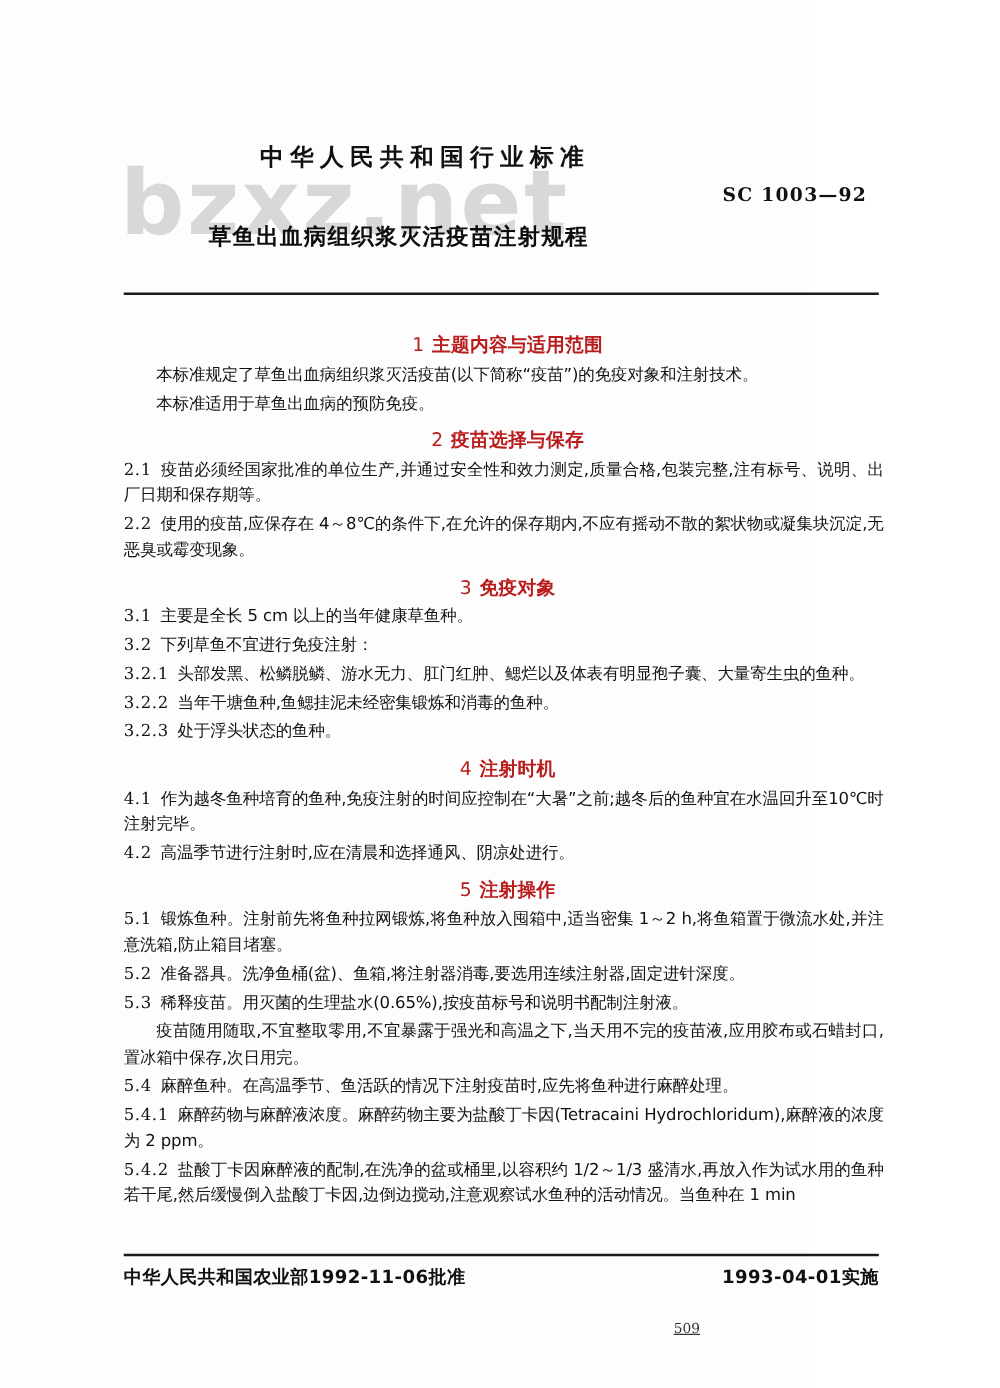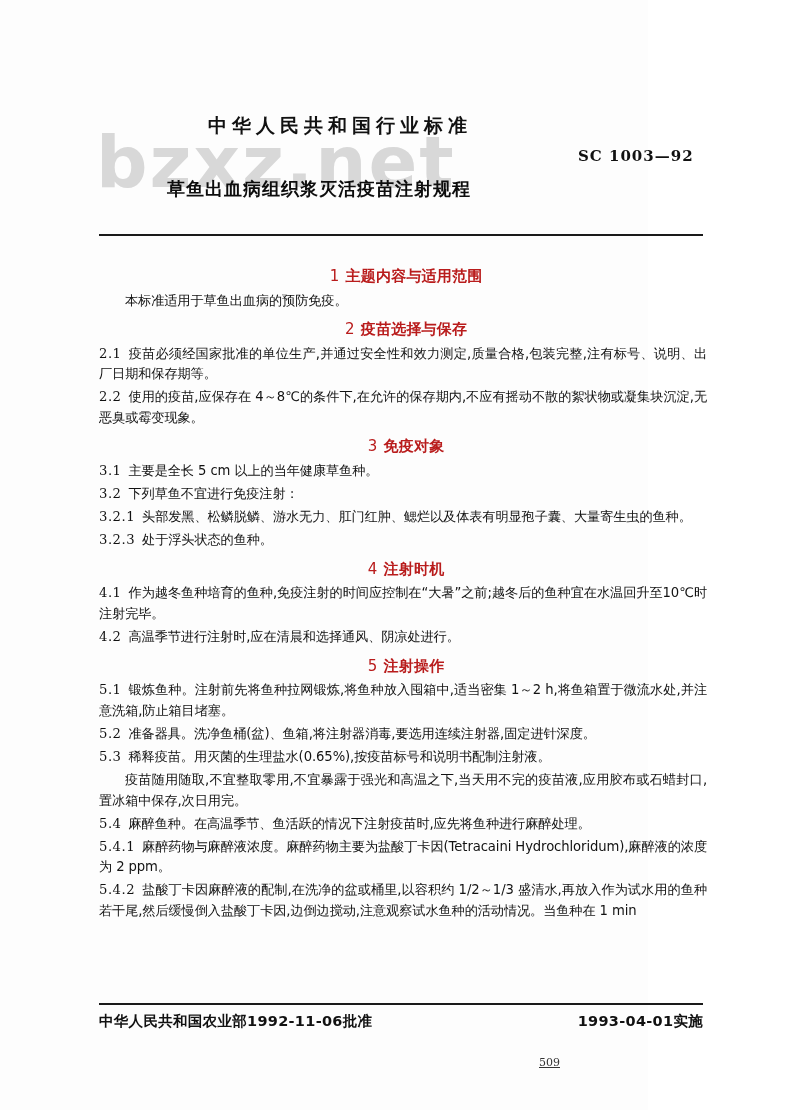--- a/index.html
+++ b/index.html
@@ -174,28 +174,30 @@
   <div class="header">
     <div class="std-org">中华人民共和国行业标准</div>
     <div class="std-code">SC 1003—92</div>
     <div class="doc-title">草鱼出血病组织浆灭活疫苗注射规程</div>
   </div>
 
   <div class="rule-top"></div>
 
   <div class="content" id="content-root">
       <div class="sec-head"><span class="num">1</span><span>主题内容与适用范围</span></div>
+      <div class="para indent"><span>本标准规定了草鱼出血病组织浆灭活疫苗(以下简称“疫苗”)的免疫对象和注射技术。</span></div>
       <div class="para indent"><span>本标准适用于草鱼出血病的预防免疫。</span></div>
       <div class="sec-head"><span class="num">2</span><span>疫苗选择与保存</span></div>
       <div class="para"><span class="num">2.1</span><span>疫苗必须经国家批准的单位生产,并通过安全性和效力测定,质量合格,包装完整,注有标号、说明、出厂日期和保存期等。</span></div>
       <div class="para"><span class="num">2.2</span><span>使用的疫苗,应保存在 4～8℃的条件下,在允许的保存期内,不应有摇动不散的絮状物或凝集块沉淀,无恶臭或霉变现象。</span></div>
       <div class="sec-head"><span class="num">3</span><span>免疫对象</span></div>
       <div class="para"><span class="num">3.1</span><span>主要是全长 5 cm 以上的当年健康草鱼种。</span></div>
       <div class="para"><span class="num">3.2</span><span>下列草鱼不宜进行免疫注射：</span></div>
       <div class="para"><span class="num">3.2.1</span><span>头部发黑、松鳞脱鳞、游水无力、肛门红肿、鳃烂以及体表有明显孢子囊、大量寄生虫的鱼种。</span></div>
+      <div class="para"><span class="num">3.2.2</span><span>当年干塘鱼种,鱼鳃挂泥未经密集锻炼和消毒的鱼种。</span></div>
       <div class="para"><span class="num">3.2.3</span><span>处于浮头状态的鱼种。</span></div>
       <div class="sec-head"><span class="num">4</span><span>注射时机</span></div>
       <div class="para"><span class="num">4.1</span><span>作为越冬鱼种培育的鱼种,免疫注射的时间应控制在“大暑”之前;越冬后的鱼种宜在水温回升至10℃时注射完毕。</span></div>
       <div class="para"><span class="num">4.2</span><span>高温季节进行注射时,应在清晨和选择通风、阴凉处进行。</span></div>
       <div class="sec-head"><span class="num">5</span><span>注射操作</span></div>
       <div class="para"><span class="num">5.1</span><span>锻炼鱼种。注射前先将鱼种拉网锻炼,将鱼种放入囤箱中,适当密集 1～2 h,将鱼箱置于微流水处,并注意洗箱,防止箱目堵塞。</span></div>
       <div class="para"><span class="num">5.2</span><span>准备器具。洗净鱼桶(盆)、鱼箱,将注射器消毒,要选用连续注射器,固定进针深度。</span></div>
       <div class="para"><span class="num">5.3</span><span>稀释疫苗。用灭菌的生理盐水(0.65%),按疫苗标号和说明书配制注射液。</span></div>
       <div class="para indent"><span>疫苗随用随取,不宜整取零用,不宜暴露于强光和高温之下,当天用不完的疫苗液,应用胶布或石蜡封口,置冰箱中保存,次日用完。</span></div>
       <div class="para"><span class="num">5.4</span><span>麻醉鱼种。在高温季节、鱼活跃的情况下注射疫苗时,应先将鱼种进行麻醉处理。</span></div>

